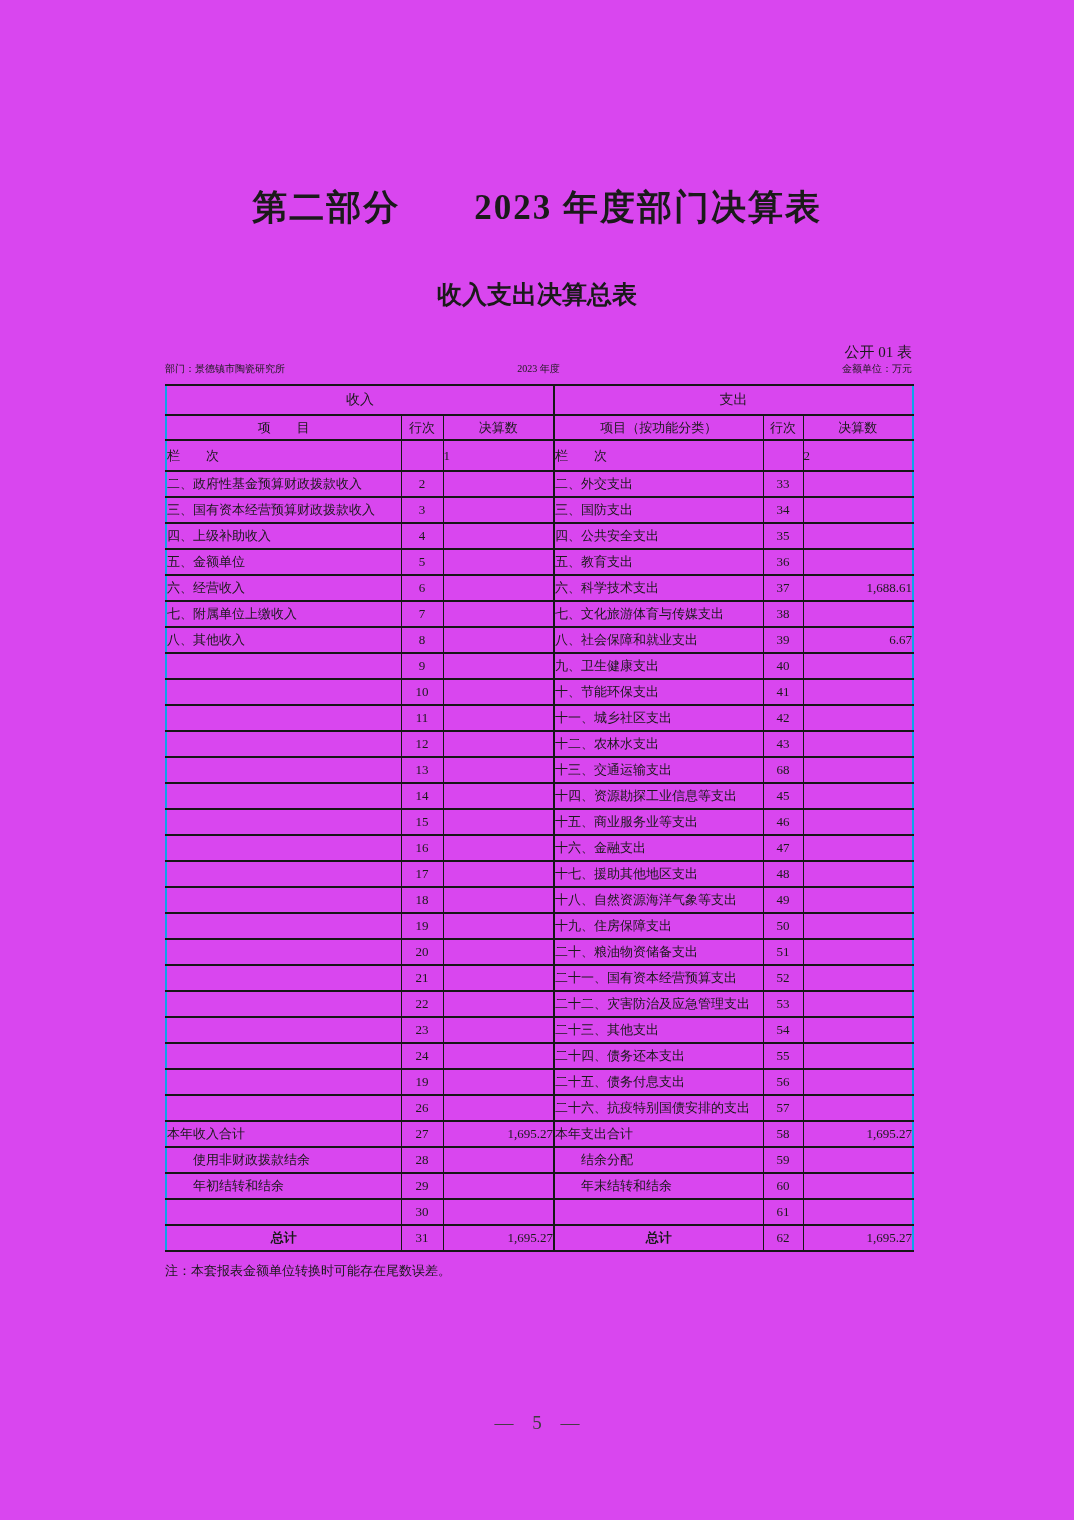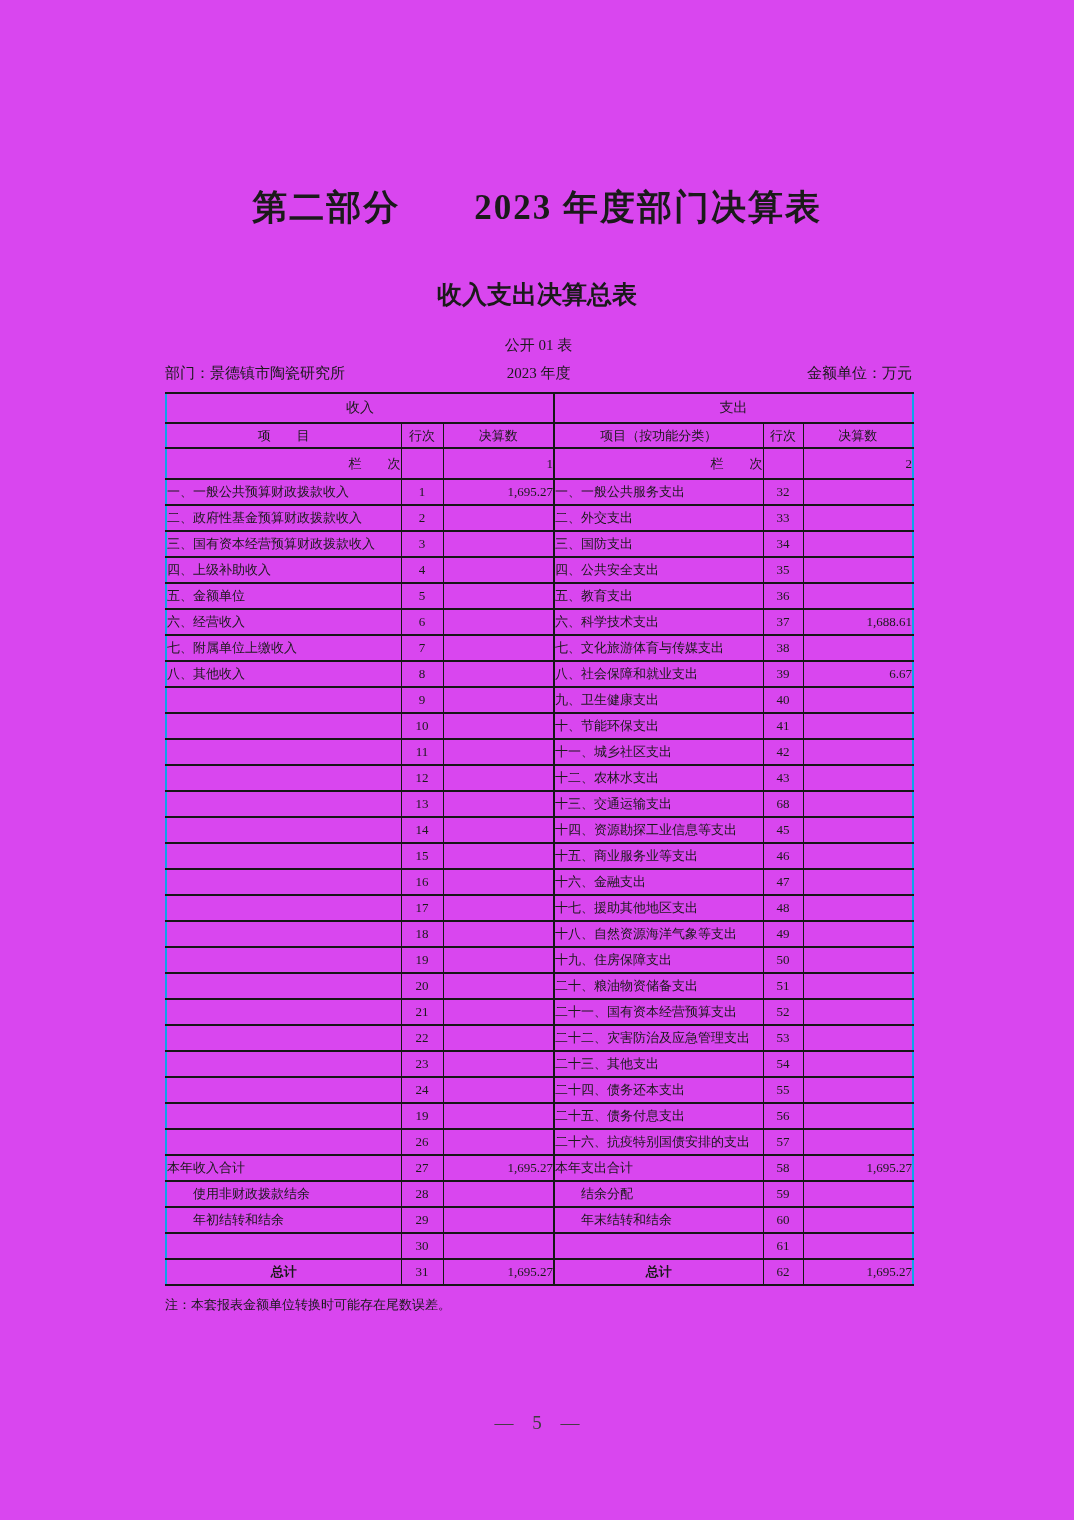--- a/index.html
+++ b/index.html
@@ -27,31 +27,31 @@
     text-align: center;
     font-size: 25px;
     font-weight: 700;
     line-height: 1.2;
   }
   .content {
     width: 747px;
     margin-left: 165px;
   }
   .table-label {
-    margin-top: 26px;
-    text-align: center;
+    margin-top: 33px;
+    text-align: right;
     font-size: 15px;
     line-height: 1.3;
   }
   .meta-row {
     position: relative;
-    margin-top: 8px;
+    margin-top: 0;
     display: flex;
     justify-content: space-between;
-    font-size: 15px;
+    font-size: 10px;
     line-height: 1.4;
   }
   .meta-row .year {
     position: absolute;
     left: 0; right: 0;
     text-align: center;
   }
   table.budget {
     margin-top: 8px;
     width: 747px;
@@ -66,21 +66,21 @@
     border-bottom-width: 2px;
     padding: 0;
     overflow: hidden;
     white-space: nowrap;
     font-weight: normal;
     vertical-align: middle;
   }
   table.budget .sep { border-left-width: 2px; }
   tr.group-row th { height: 28px; text-align: center; font-size: 14px; }
   tr.colhead-row th { height: 23px; text-align: center; }
-  tr.lane-row td { height: 29px; text-align: right; }
+  tr.lane-row td { height: 29px; text-align: left; }
   tbody td { height: 24px; }
   td.item { text-align: left; padding-left: 8px; }
   td.item.indent { padding-left: 26px; }
   td.item.total { text-align: center; padding-left: 0; font-weight: 700; }
   td.rowno { text-align: center; }
   td.amount { text-align: right; padding-right: 7px; }
   .note {
     margin-top: 10px;
     font-size: 13px;
     line-height: 1.4;
@@ -140,28 +140,20 @@
           <td>栏　　次</td>
           <td></td>
           <td>1</td>
           <td class="sep">栏　　次</td>
           <td></td>
           <td>2</td>
         </tr>
       </thead>
       <tbody>
           <tr>
-            <td class="item">一、一般公共预算财政拨款收入</td>
-            <td class="rowno">1</td>
-            <td class="amount">1,695.27</td>
-            <td class="item sep">一、一般公共服务支出</td>
-            <td class="rowno">32</td>
-            <td class="amount"></td>
-          </tr>
-          <tr>
             <td class="item">二、政府性基金预算财政拨款收入</td>
             <td class="rowno">2</td>
             <td class="amount"></td>
             <td class="item sep">二、外交支出</td>
             <td class="rowno">33</td>
             <td class="amount"></td>
           </tr>
           <tr>
             <td class="item">三、国有资本经营预算财政拨款收入</td>
             <td class="rowno">3</td>

